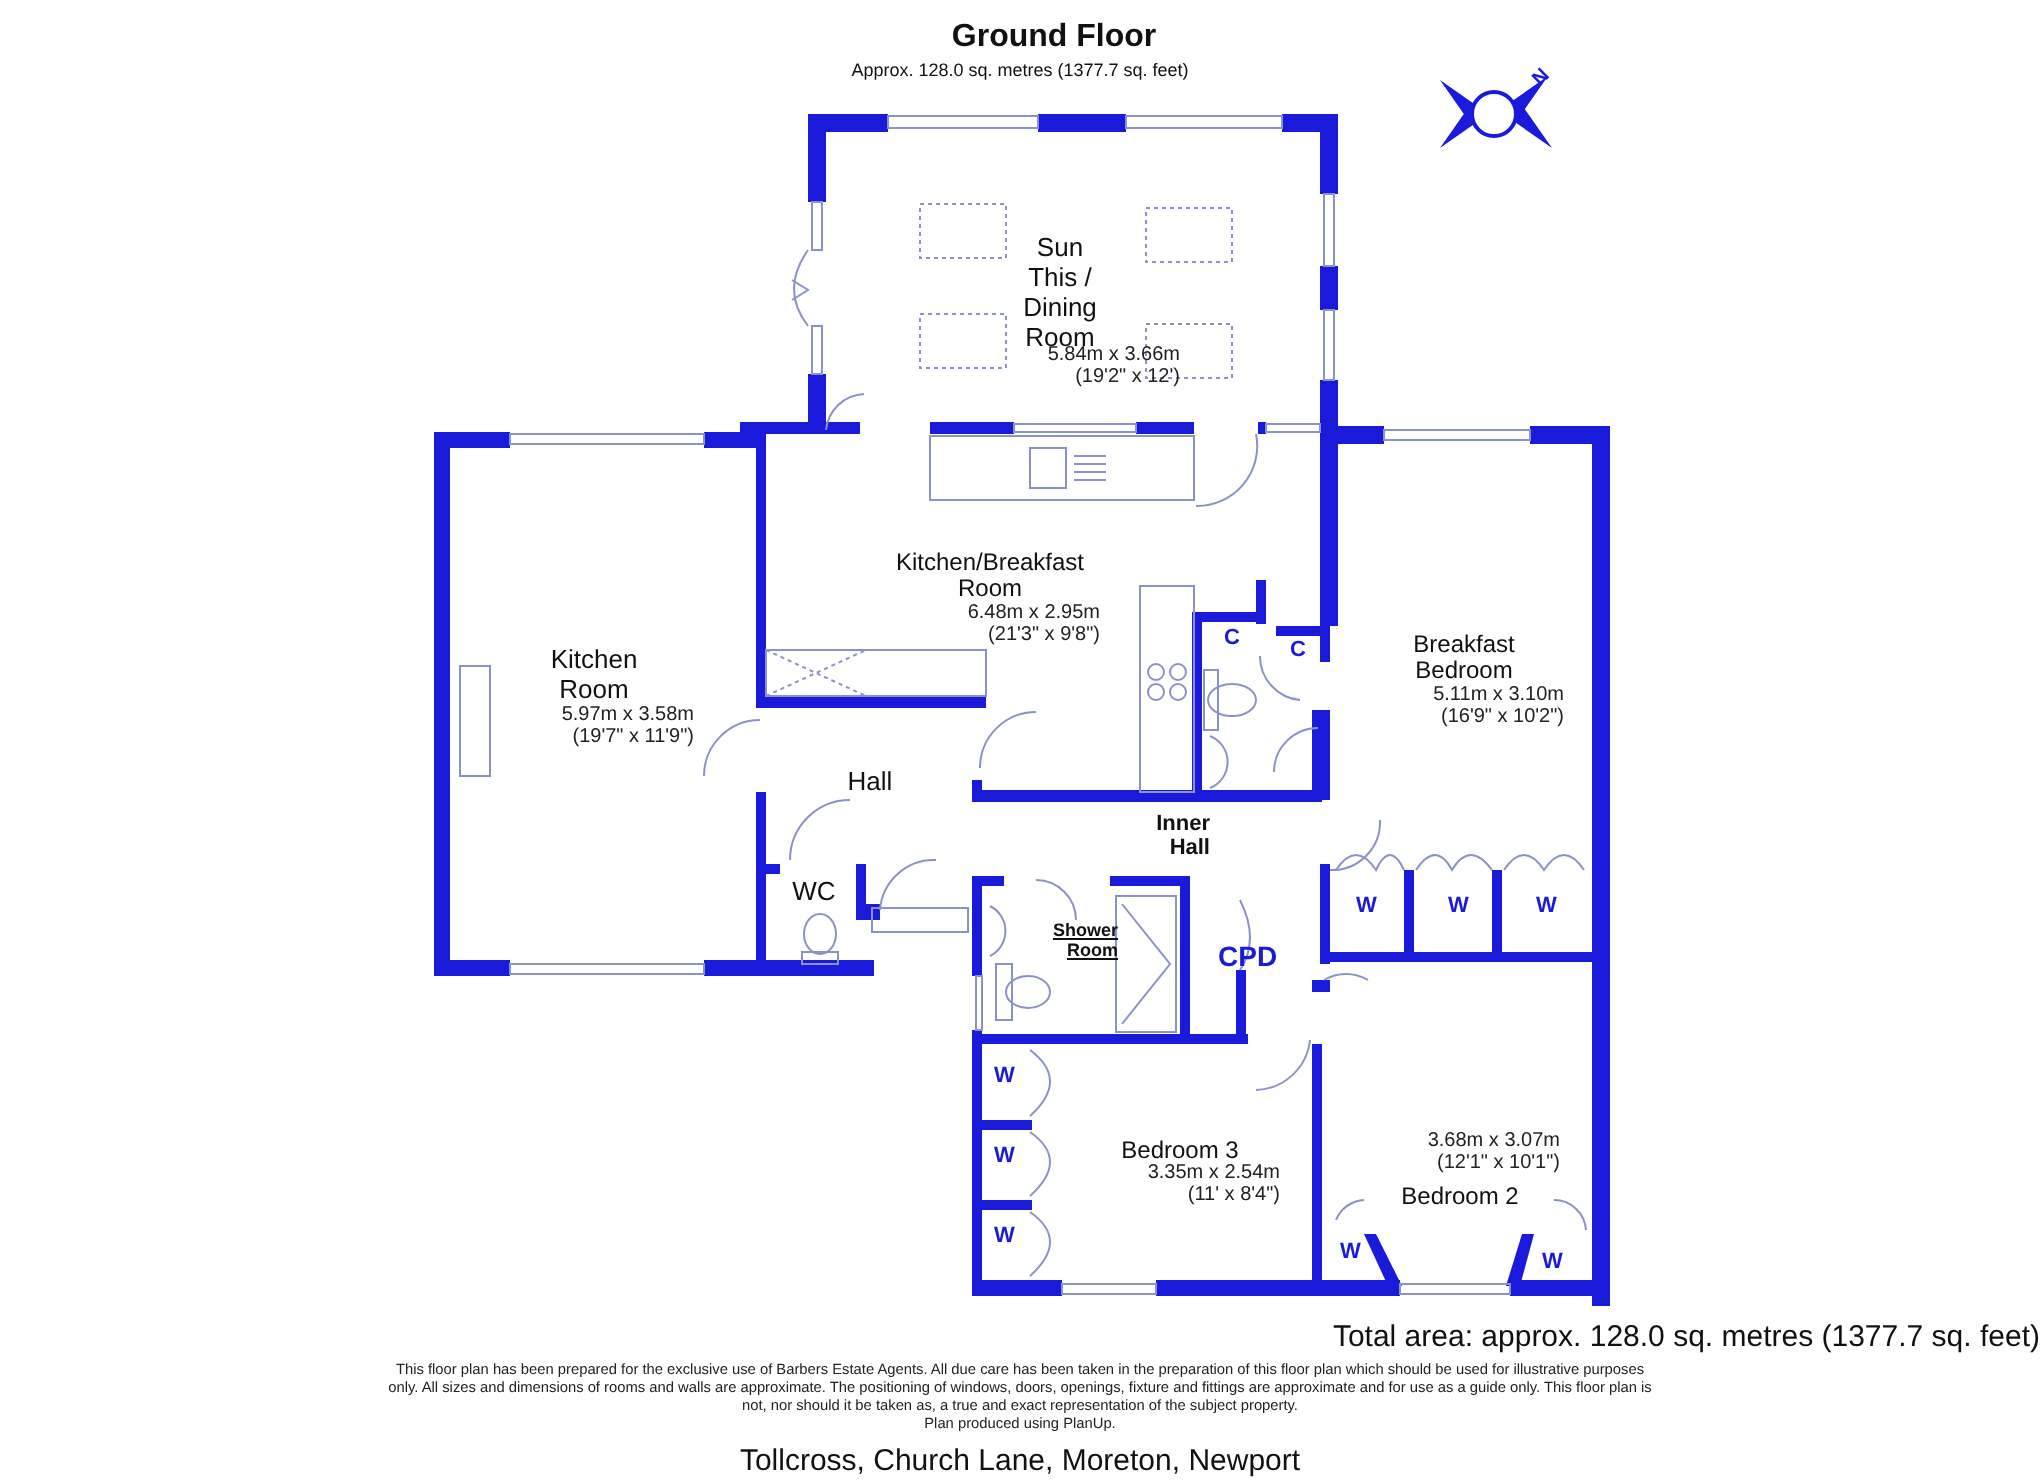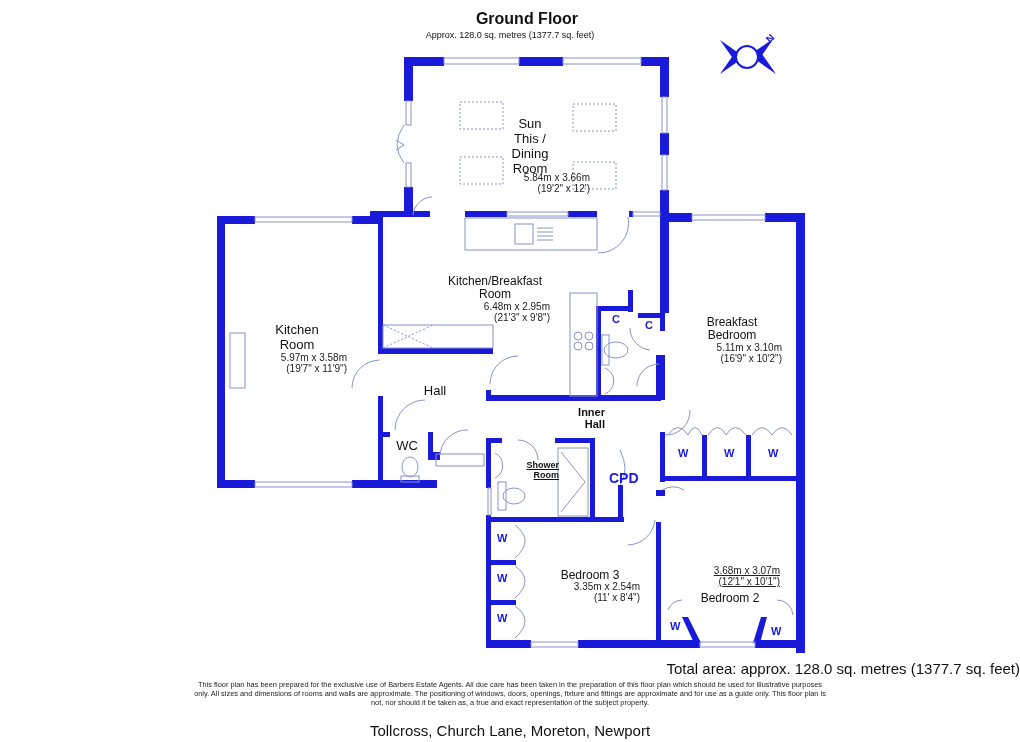--- a/index.html
+++ b/index.html
@@ -218,21 +218,21 @@
   <div>(16'9" x 10'2")</div>
 </div>
 
 <div class="room-label" style="left:545px;top:568px;width:90px;font-size:12px;">Bedroom 3</div>
 <div class="room-dims" style="left:540px;top:581px;width:100px;">
   <div>3.35m x 2.54m</div>
   <div>(11' x 8'4")</div>
 </div>
 
 <div class="room-label" style="left:685px;top:552px;width:90px;font-size:12px;margin-top:39px;">Bedroom 2</div>
-<div class="room-dims" style="left:680px;top:565px;width:100px;text-decoration:underline;">
+<div class="room-dims" style="left:680px;top:565px;width:100px;">
   <div>3.68m x 3.07m</div>
   <div>(12'1" x 10'1")</div>
 </div>
 
 <div class="room-label" style="left:410px;top:383px;width:50px;">Hall</div>
 <div class="small-label" style="left:555px;top:406px;width:50px;font-size:11px;line-height:12px;">
   <div>Inner</div>
   <div>Hall</div>
 </div>
 <div class="room-label" style="left:389px;top:438px;width:36px;">WC</div>
@@ -248,14 +248,15 @@
 <div class="blue-label" style="left:768px;top:447px;">W</div>
 <div class="blue-label" style="left:497px;top:532px;">W</div>
 <div class="blue-label" style="left:497px;top:572px;">W</div>
 <div class="blue-label" style="left:497px;top:612px;">W</div>
 <div class="blue-label" style="left:670px;top:620px;">W</div>
 <div class="blue-label" style="left:771px;top:625px;">W</div>
 
 <div class="abs total">Total area: approx. 128.0 sq. metres (1377.7 sq. feet)</div>
 <div class="abs disclaimer">
   <div>This floor plan has been prepared for the exclusive use of Barbers Estate Agents. All due care has been taken in the preparation of this floor plan which should be used for illustrative purposes only. All sizes and dimensions of rooms and walls are approximate. The positioning of windows, doors, openings, fixture and fittings are approximate and for use as a guide only. This floor plan is not, nor should it be taken as, a true and exact representation of the subject property.</div>
+  <div>Plan produced using PlanUp.</div>
 </div>
 <div class="abs address">Tollcross, Church Lane, Moreton, Newport</div>
 
 </body></html>

